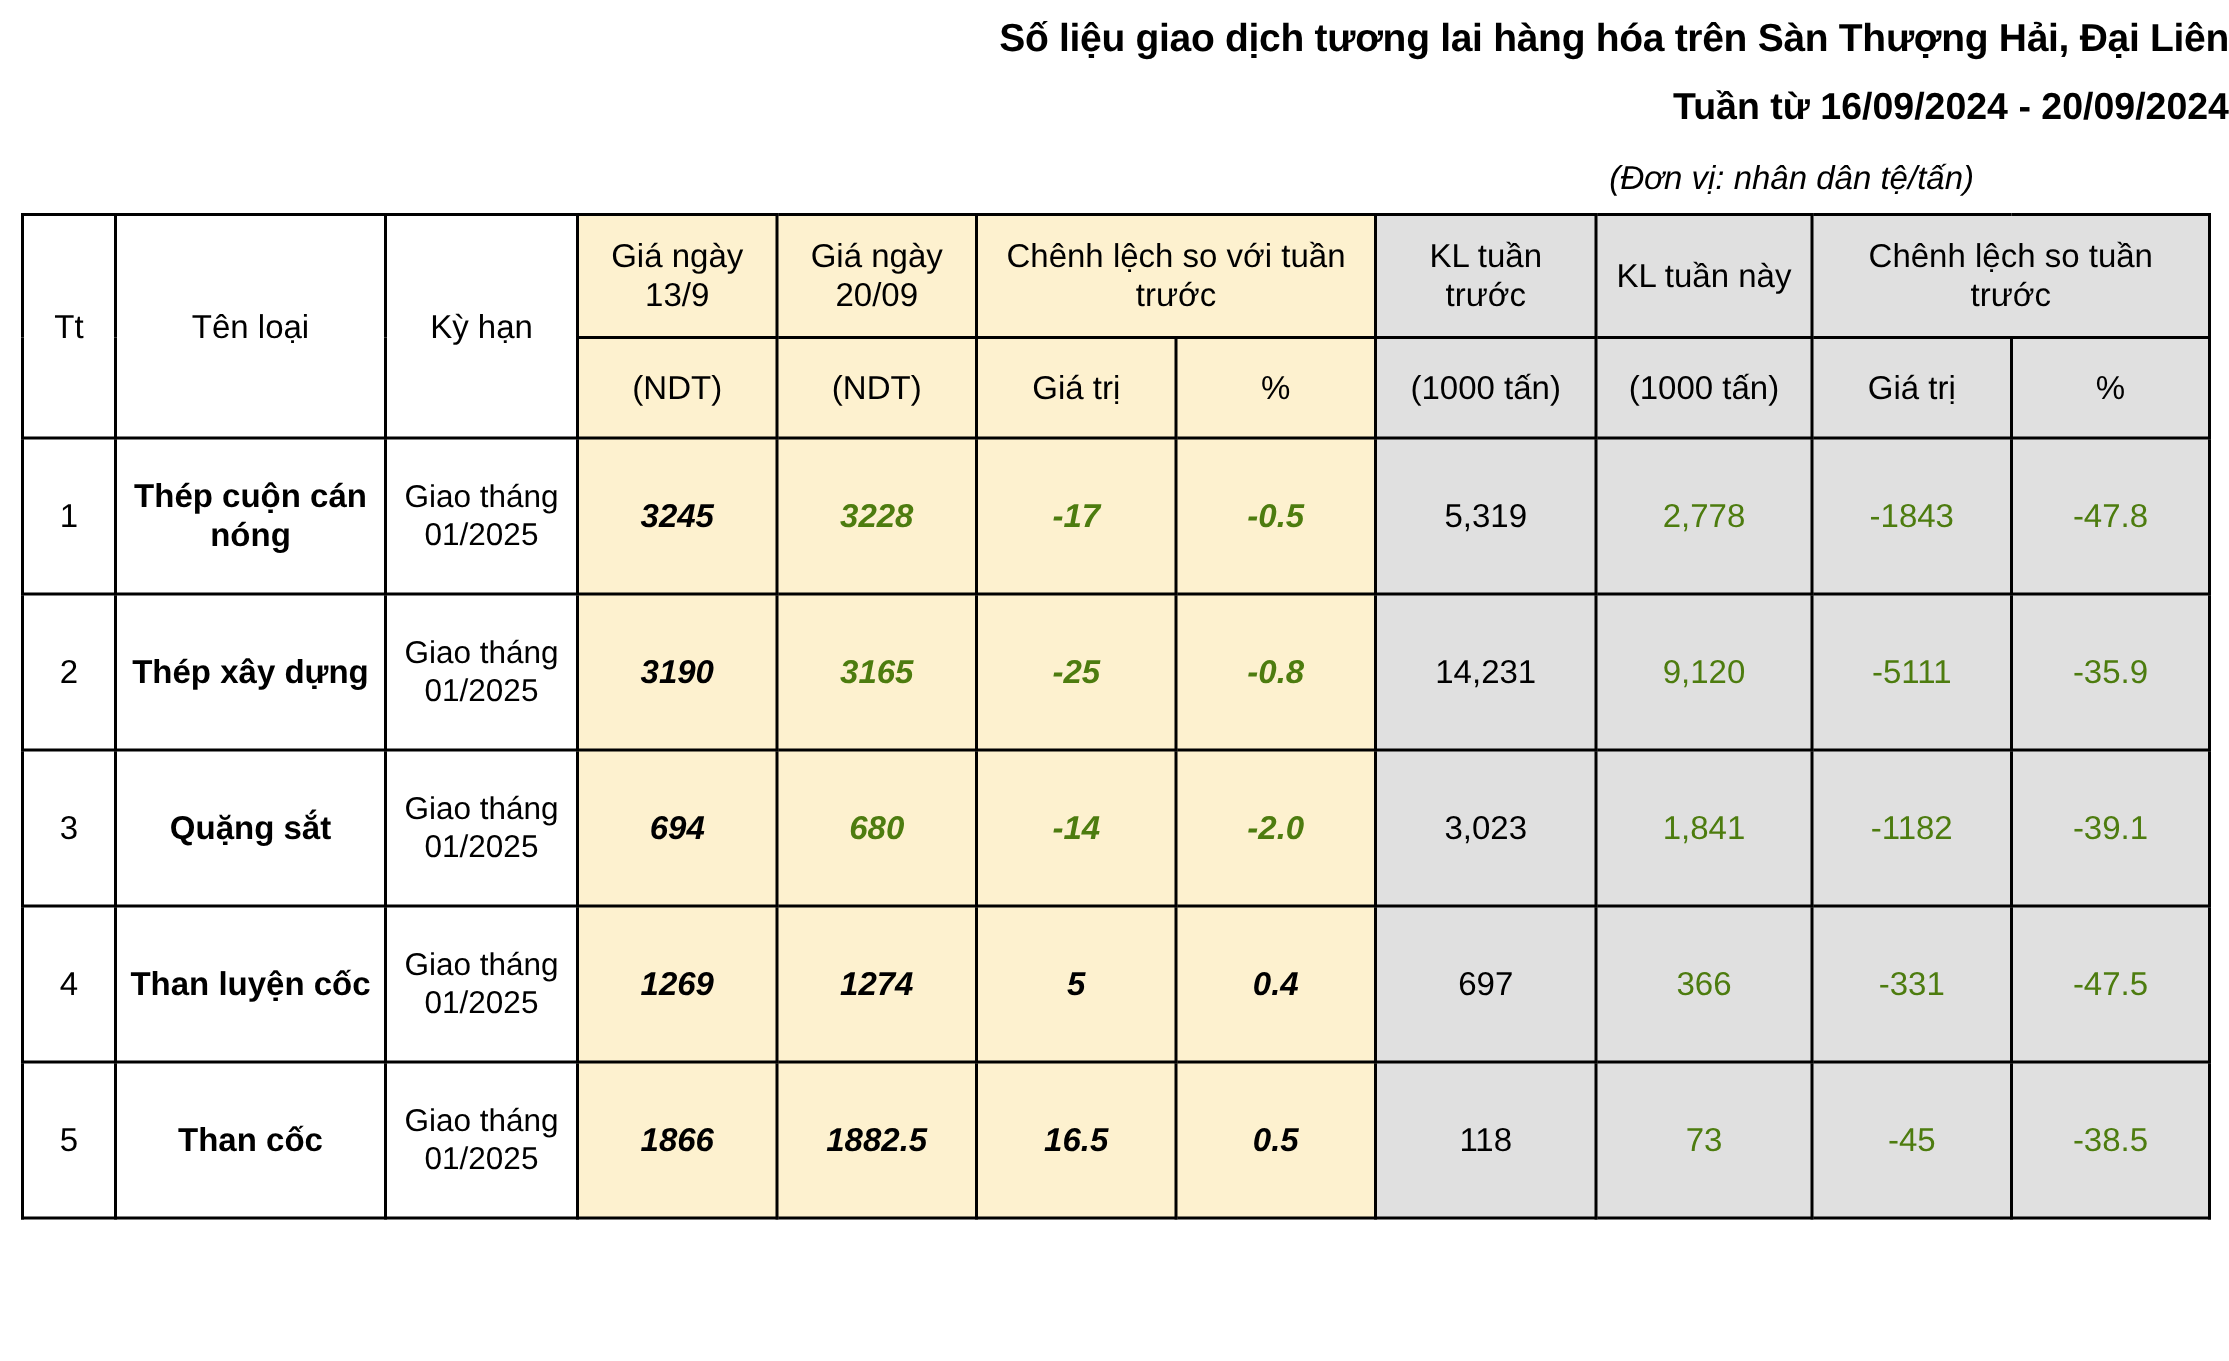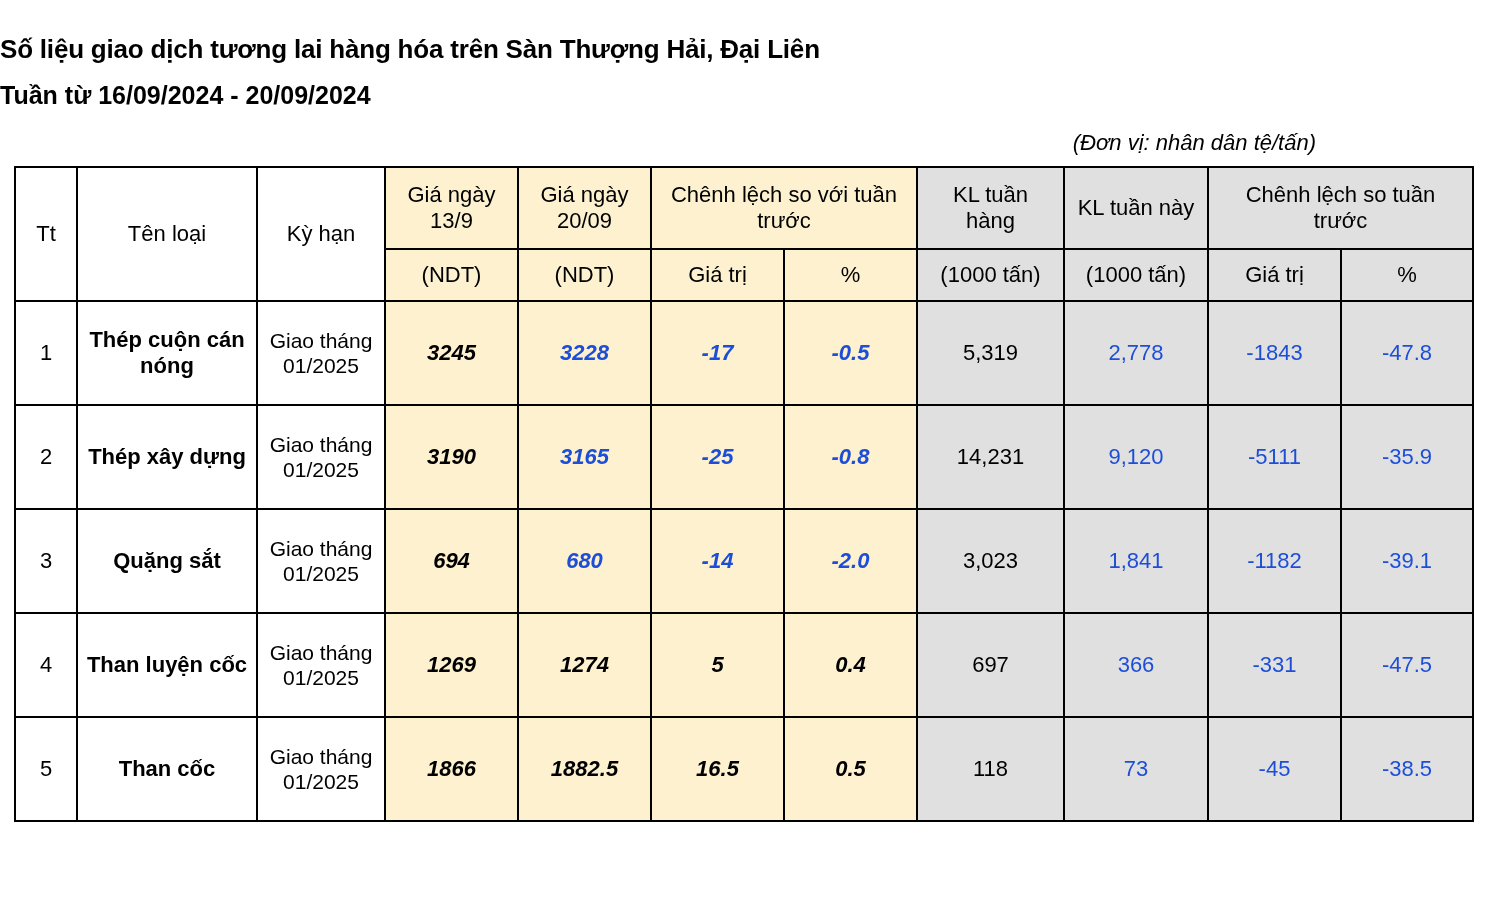--- a/index.html
+++ b/index.html
@@ -14,22 +14,22 @@
     color: #000000;
     overflow: hidden;
   }
   .page {
     position: relative;
     width: 1486px;
     height: 907px;
     box-sizing: border-box;
   }
   .title-block {
-    text-align: left;
-    padding-top: 34px;
+    text-align: right;
+    padding-top: 10px;
   }
   .title-line1 {
     font-size: 26px;
     font-weight: bold;
     letter-spacing: -0.2px;
   }
   .title-line2 {
     font-size: 25px;
     font-weight: bold;
     margin-top: 16px;
@@ -81,40 +81,40 @@
     line-height: 1.2;
   }
   td.num {
     text-align: right;
     padding-right: 12px;
     font-size: 22px;
   }
   td.bold { font-weight: bold; font-style: italic; }
   .cell-yellow { background: #fdf1cf; }
   .cell-grey { background: #e0e0e0; }
-  .red { color: #1d4ed8; }
+  .red { color: #4d7c0f; }
   .green { color: #000000; }
   .black { color: #000000; }
 
   
   col.c-tt    { width: 62px; }
   col.c-name  { width: 180px; }
   col.c-term  { width: 128px; }
   col.c-p1    { width: 133px; }
   col.c-p2    { width: 133px; }
   col.c-dv    { width: 133px; }
   col.c-dp    { width: 133px; }
   col.c-v1    { width: 147px; }
   col.c-v2    { width: 144px; }
   col.c-vdv   { width: 133px; }
   col.c-vdp   { width: 132px; }
 
   tbody tr { height: 104px; }
   thead tr.h1 { height: 82px; }
-  thead tr.h2 { height: 52px; }
+  thead tr.h2 { height: 67px; }
 </style>
 </head>
 <body>
 
 <div class="page">
 
   <div class="title-block">
     <div class="title-line1">Số liệu giao dịch tương lai hàng hóa trên Sàn Thượng Hải, Đại Liên</div>
     <div class="title-line2">Tuần từ 16/09/2024 - 20/09/2024</div>
   </div>
@@ -136,21 +136,21 @@
         <col class="c-vdp">
     </colgroup>
     <thead>
       <tr class="h1">
         <th class="hdr-plain" rowspan="2">Tt</th>
         <th class="hdr-plain" rowspan="2">Tên loại</th>
         <th class="hdr-plain" rowspan="2">Kỳ hạn</th>
         <th class="hdr-yellow">Giá ngày 13/9</th>
         <th class="hdr-yellow">Giá ngày 20/09</th>
         <th class="hdr-yellow" colspan="2">Chênh lệch so với tuần trước</th>
-        <th class="hdr-grey">KL tuần hàng</th>
+        <th class="hdr-grey">KL tuần trước</th>
         <th class="hdr-grey">KL tuần này</th>
         <th class="hdr-grey" colspan="2">Chênh lệch so tuần trước</th>
       </tr>
       <tr class="h2">
         <th class="hdr-yellow">(NDT)</th>
         <th class="hdr-yellow">(NDT)</th>
         <th class="hdr-yellow">Giá trị</th>
         <th class="hdr-yellow">%</th>
         <th class="hdr-grey">(1000 tấn)</th>
         <th class="hdr-grey">(1000 tấn)</th>

